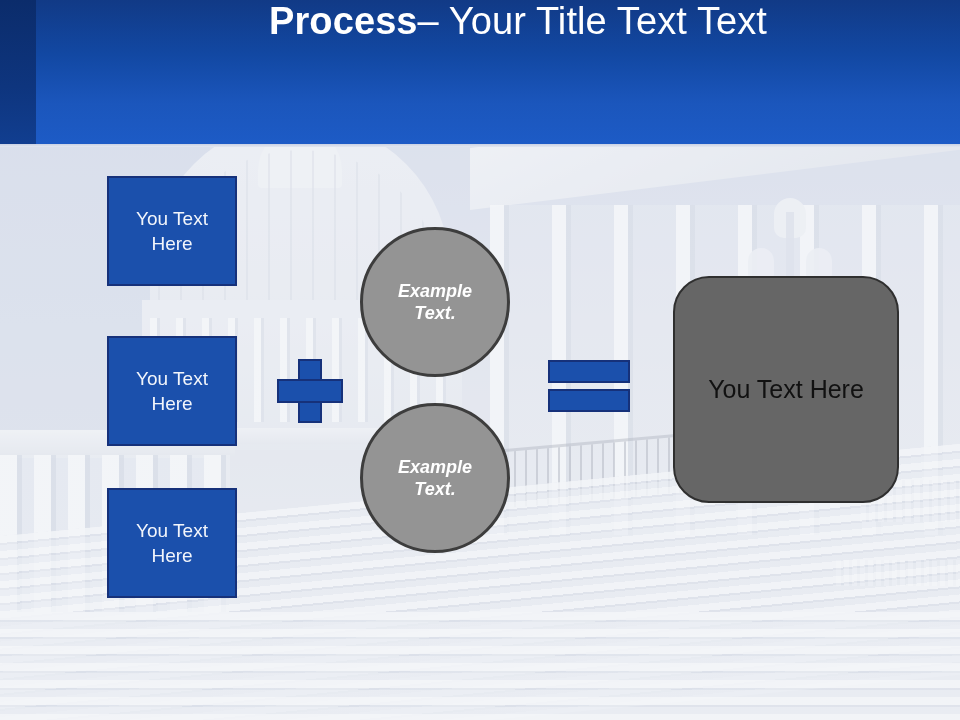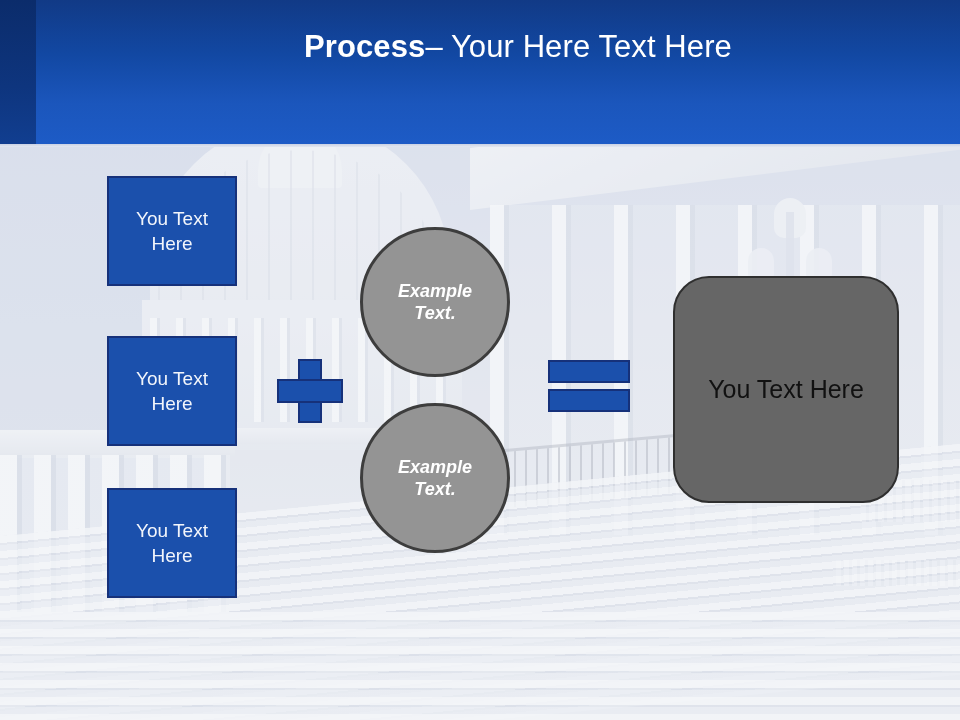--- a/index.html
+++ b/index.html
@@ -237,24 +237,23 @@
     position: absolute;
     left: 36px; top: 0;
     width: 40px; height: 144px;
     background: linear-gradient(180deg, #0e3border 0%, #123f93 0%, #1549a8 70%, #1850b4 100%);
   }
   .title-text {
     position: absolute;
     left: 76px; top: 0;
     width: 884px; height: 144px;
     display: flex;
-    align-items: center;
     justify-content: center;
     color: #ffffff;
-    font-size: 31px;
+    font-size: 38px;
     letter-spacing: .1px;
     white-space: nowrap;
     padding-bottom: 50px;
     box-sizing: border-box;
   }
   .title-strong { font-weight: bold; }
   .title-rest   { font-weight: normal; }
 
   
   .title-underline {
@@ -392,21 +391,21 @@
     <div class="bg-stairs"></div>
     <div class="bg-stairs-lower"></div>
     <div class="bg-fade"></div>
   </div>
 
   <div class="title-bar">
     <div class="title-stripe-dark"></div>
     <div class="title-stripe-mid"></div>
     <div class="title-text">
       <span class="title-strong">Process</span>
-        <span class="title-rest"> – Your Here Text Here</span>
+        <span class="title-rest"> – Your Title Text Text</span>
     </div>
   </div>
   <div class="title-underline"></div>
 
   <div class="step-box" id="step-box-1">
     <span>You Text Here</span>
   </div>
   <div class="step-box" id="step-box-2">
     <span>You Text Here</span>
   </div>

